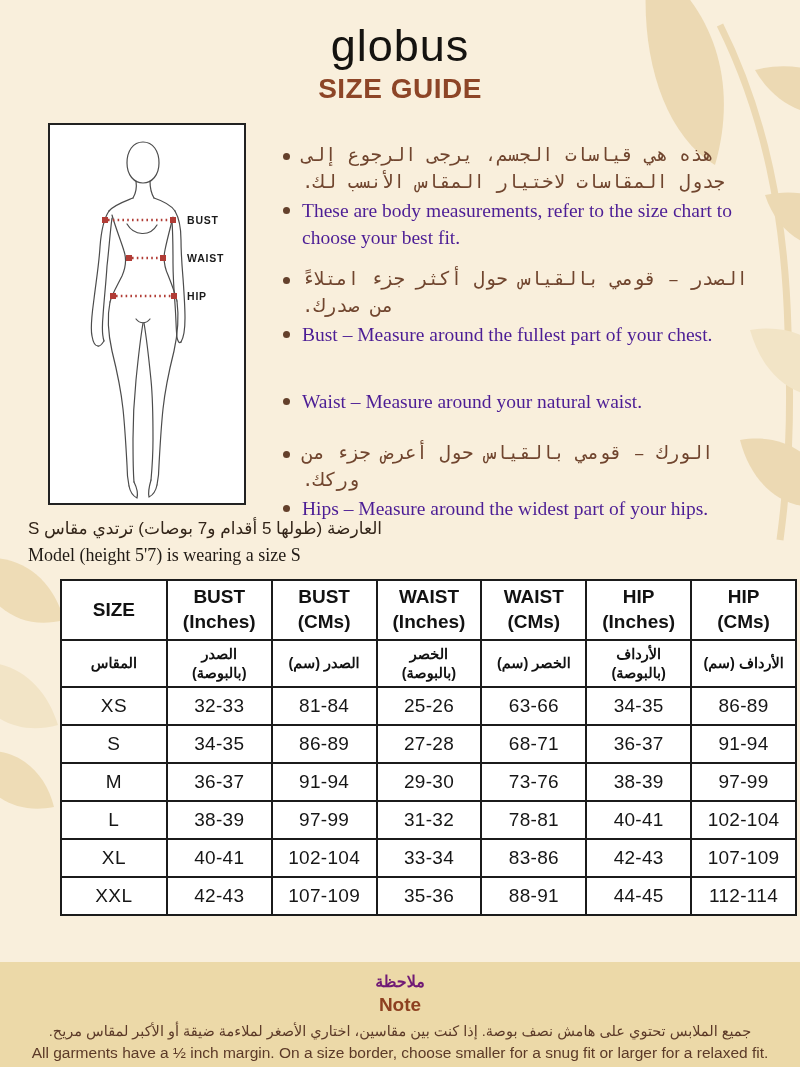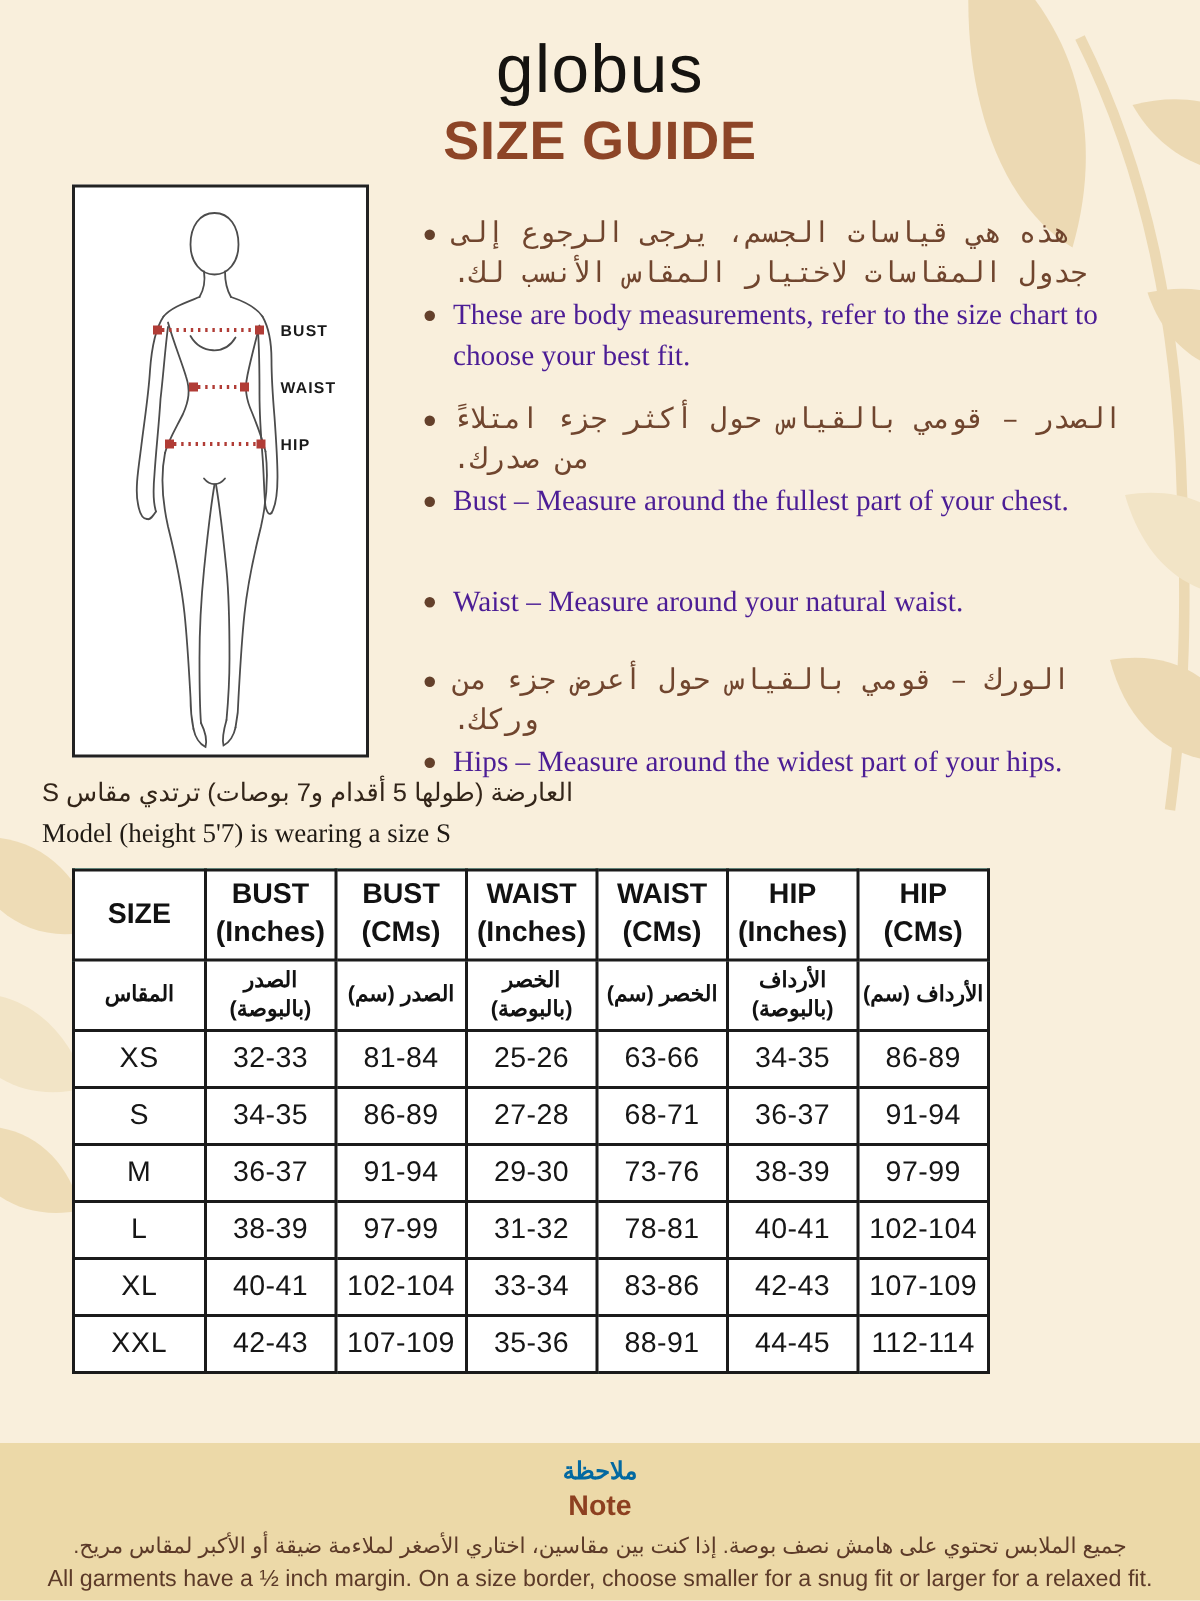--- a/index.html
+++ b/index.html
@@ -7,21 +7,21 @@
   .page {
     position: relative; width: 800px; height: 1067px; margin: 0 auto;
     background: #f9efdc; overflow: hidden;
   }
   .deco { position: absolute; pointer-events: none; }
   .deco-tr { top: 0; right: 0; }
   .deco-left { left: 0; top: 525px; }
 
   .header { position: absolute; top: 20px; left: 0; width: 100%; text-align: center; }
   .logo { font-size: 45px; font-weight: 500; color: #151310; letter-spacing: 1px; }
-  .title { font-size: 36px; font-weight: 800; color: #8d4527; letter-spacing: 0.5px; margin-top: 1px; }
+  .title { font-size: 28px; font-weight: 800; color: #8d4527; letter-spacing: 0.5px; margin-top: 1px; }
 
   .figure-box {
     position: absolute; left: 48px; top: 123px; width: 198px; height: 382px;
     background: #ffffff; border: 2px solid #222;
   }
 
   .instructions { position: absolute; left: 283px; top: 143px; width: 484px; }
   .instr-group { margin-bottom: 16px; }
   .instr-group.g2 { margin-bottom: 40px; }
   .instr-group.g3 { margin-bottom: 26px; }
@@ -29,36 +29,36 @@
   .dot { flex: 0 0 auto; width: 7px; height: 7px; border-radius: 50%; background: #64402b; margin: 10px 12px 0 0; }
   .b-ar { direction: rtl; text-align: left; font-size: 19px; line-height: 27px; color: #70452e;
           font-family: Liberation Mono, monospace; }
   .b-en { font-family: "Liberation Serif", serif; font-size: 19.5px; line-height: 27px; color: #4c1d95; }
 
   .model-info { position: absolute; left: 28px; top: 516px; width: 420px; }
   .model-ar { direction: rtl; text-align: left; font-size: 17px; line-height: 26px; color: #332519; }
   .model-en { font-family: "Liberation Serif", serif; font-size: 18px; line-height: 26px; color: #201a14; }
 
   .size-table {
-    position: absolute; left: 48px; top: 579px;
-    border-collapse: collapse; width: 612px; table-layout: fixed; background: #5eead4;
+    position: absolute; left: 60px; top: 579px;
+    border-collapse: collapse; width: 737px; table-layout: fixed; background: #404040;
   }
   .size-table th, .size-table td {
     border: 2px solid #1b1b1b; text-align: center; vertical-align: middle; padding: 0; background: #fff;
   }
   .th-en { height: 60px; font-size: 19px; font-weight: 700; line-height: 1.3; color: #121212; }
   .th-ar { height: 47px; font-size: 14.5px; font-weight: 700; line-height: 1.3; color: #121212; direction: rtl; }
   .size-table td { height: 38px; font-size: 19px; color: #161616; letter-spacing: 0.3px; }
   td.size-cell { font-weight: 400; letter-spacing: 0.5px; }
 
   .note-strip {
     position: absolute; left: 0; top: 962px; width: 800px; height: 105px;
     background: #ecd9a8; text-align: center; padding-top: 9px;
   }
-  .note-title-ar { direction: rtl; font-size: 16px; font-weight: 700; color: #0369a1; line-height: 22px; }
+  .note-title-ar { direction: rtl; font-size: 16px; font-weight: 700; color: #701a75; line-height: 22px; }
   .note-title-en { font-size: 19px; font-weight: 700; color: #8d4020; line-height: 24px; }
   .note-body-ar { direction: rtl; font-size: 14.5px; color: #5c3a28; line-height: 22px; margin-top: 3px; }
   .note-body-en { font-size: 15.5px; color: #5c3a28; line-height: 21px; }
 </style>
 </head>
 <body>
 
 <div class="page">
 
   <svg class="deco deco-tr" width="250" height="560" viewBox="0 0 250 560">

